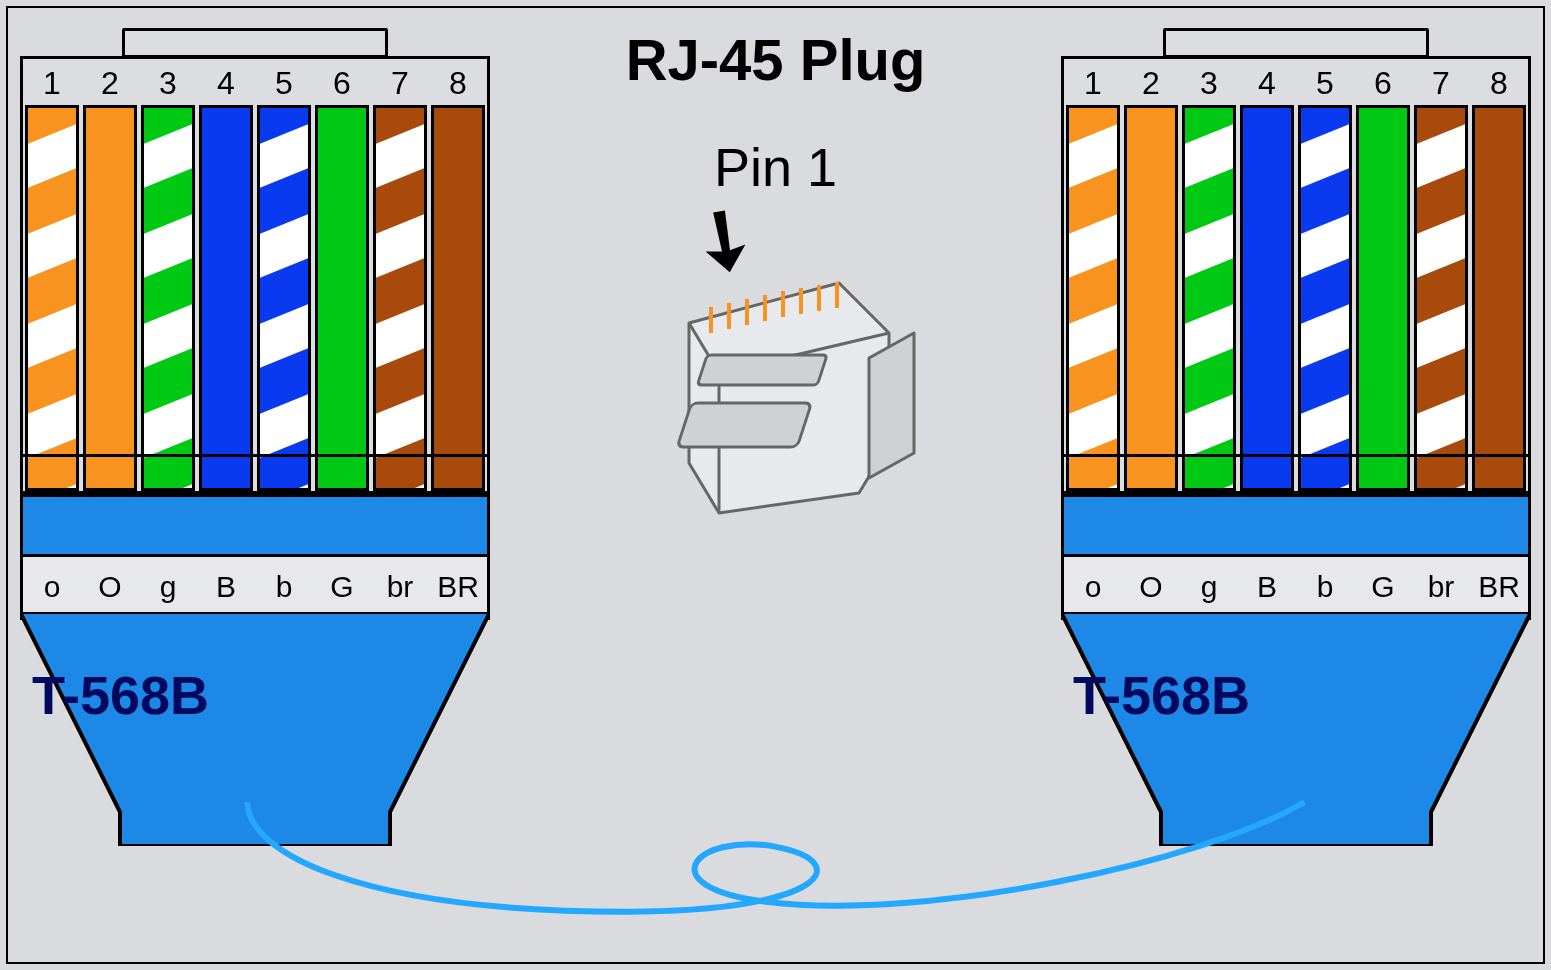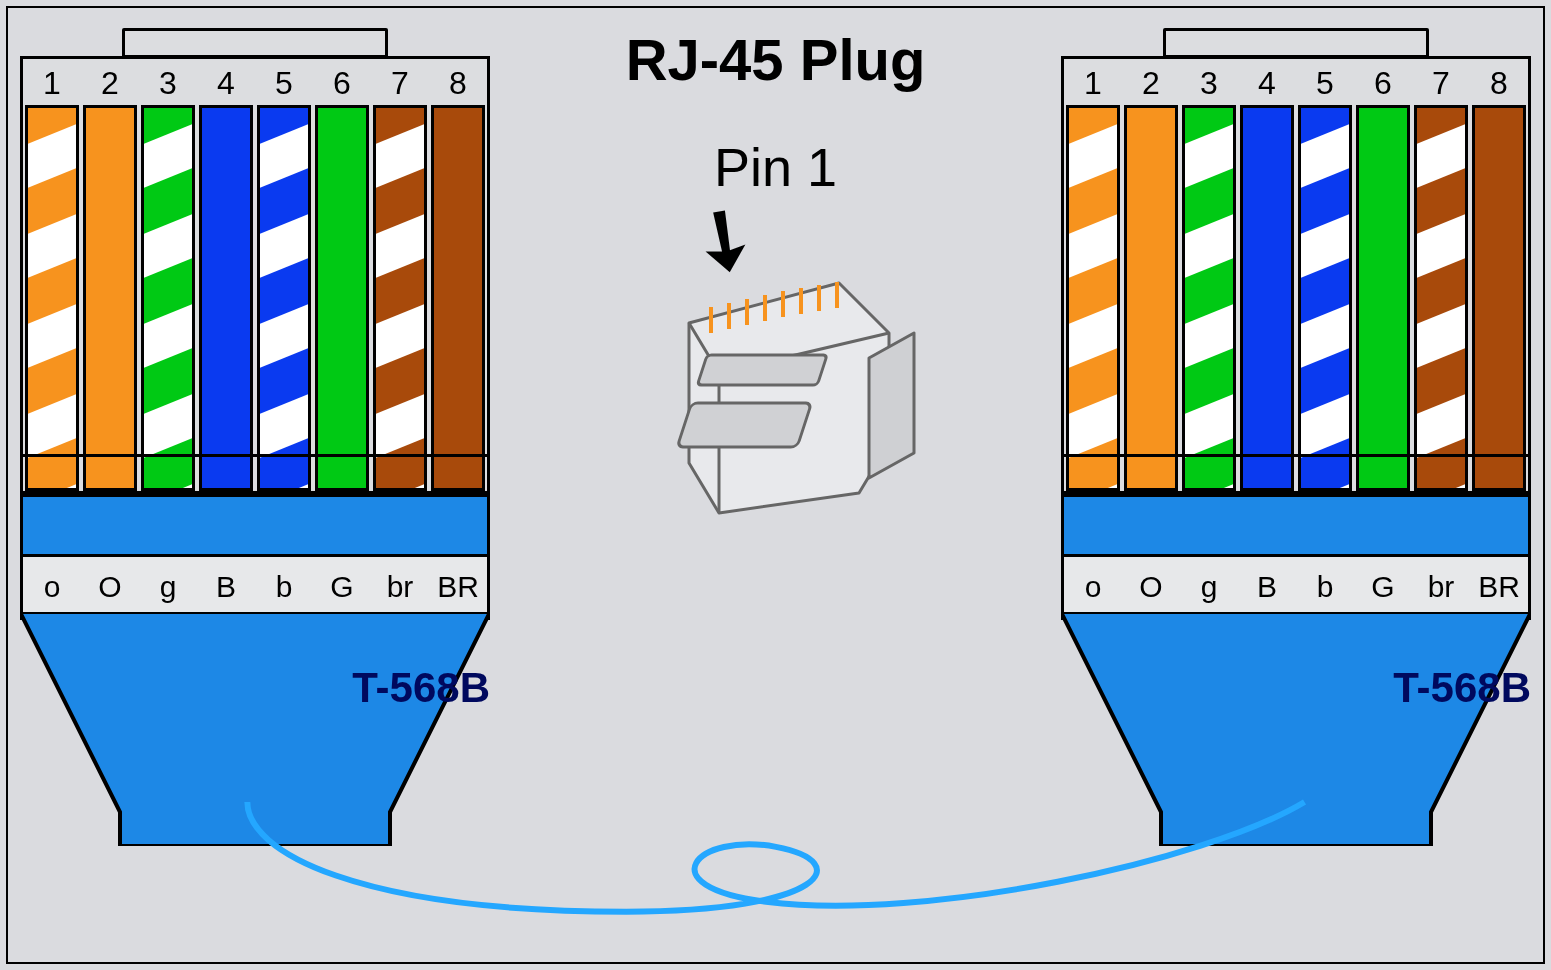--- a/index.html
+++ b/index.html
@@ -25,21 +25,21 @@
   .c-green {background:#00c914}
   .c-blue  {background:#0a3af0}
   .c-brown {background:#a84a0b}
   .c-white {background:#fff}
   
   .boot-top{position:absolute;top:478px;left:0;right:0;height:60px;background:#1d88e6;border:3px solid #000;border-bottom:none}
   .abbr-row{position:absolute;top:538px;left:0;right:0;height:60px;background:#e7e8ea;border:3px solid #000;display:flex}
   .abbr-row span{flex:1;text-align:center;font-size:30px;line-height:60px;color:#000}
   .boot{position:absolute;top:596px;left:0;right:0;bottom:0}
   .boot svg{width:100%;height:100%}
-  .std-lbl{position:absolute;top:648px;left:12px;right:0;text-align:right;font-size:42px;font-weight:bold;color:#00095e}
+  .std-lbl{position:absolute;top:648px;left:12px;right:0;text-align:left;font-size:54px;font-weight:bold;color:#00095e}
   
   .plug3d{position:absolute;top:255px;left:50%;transform:translateX(-45%);width:260px;height:270px}
   .arrow{position:absolute;top:185px;left:50%;transform:translateX(-84px) rotate(35deg);font-size:80px;color:#000;font-weight:bold}
   
   .cable{position:absolute;left:0;right:0;bottom:0;height:170px}
 </style>
 </head>
 <body>
 
 <div class="frame">

